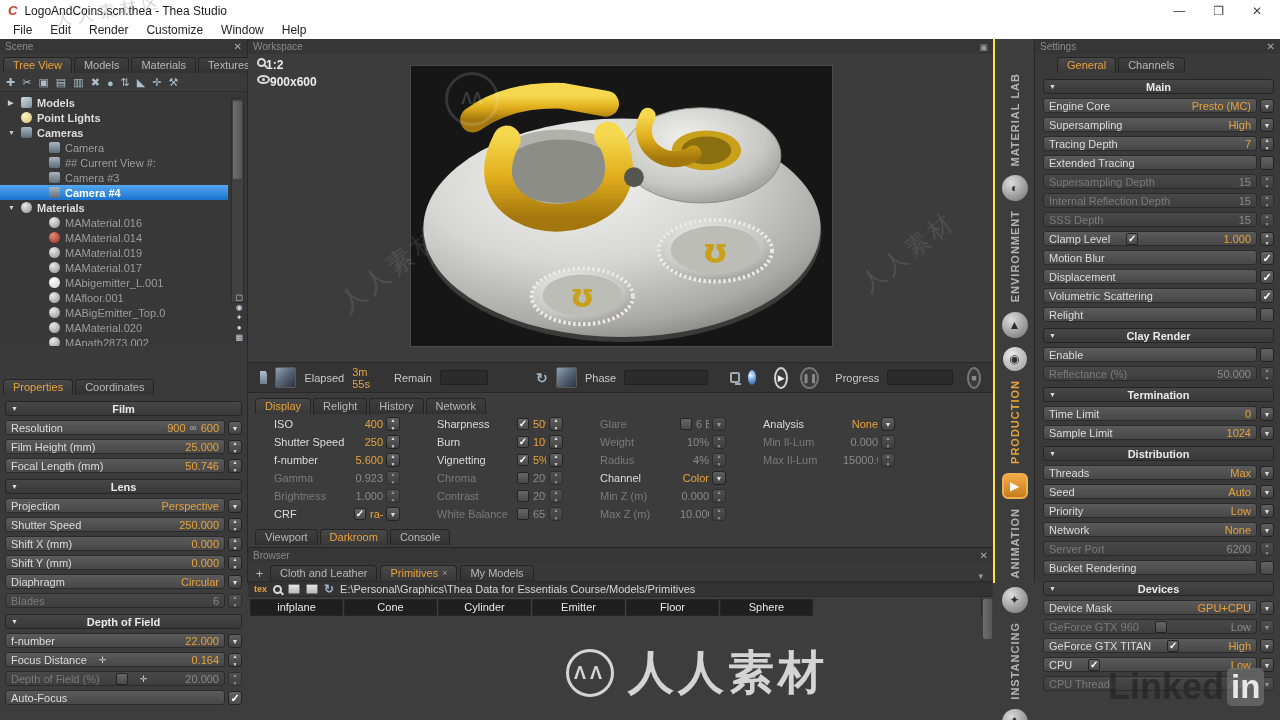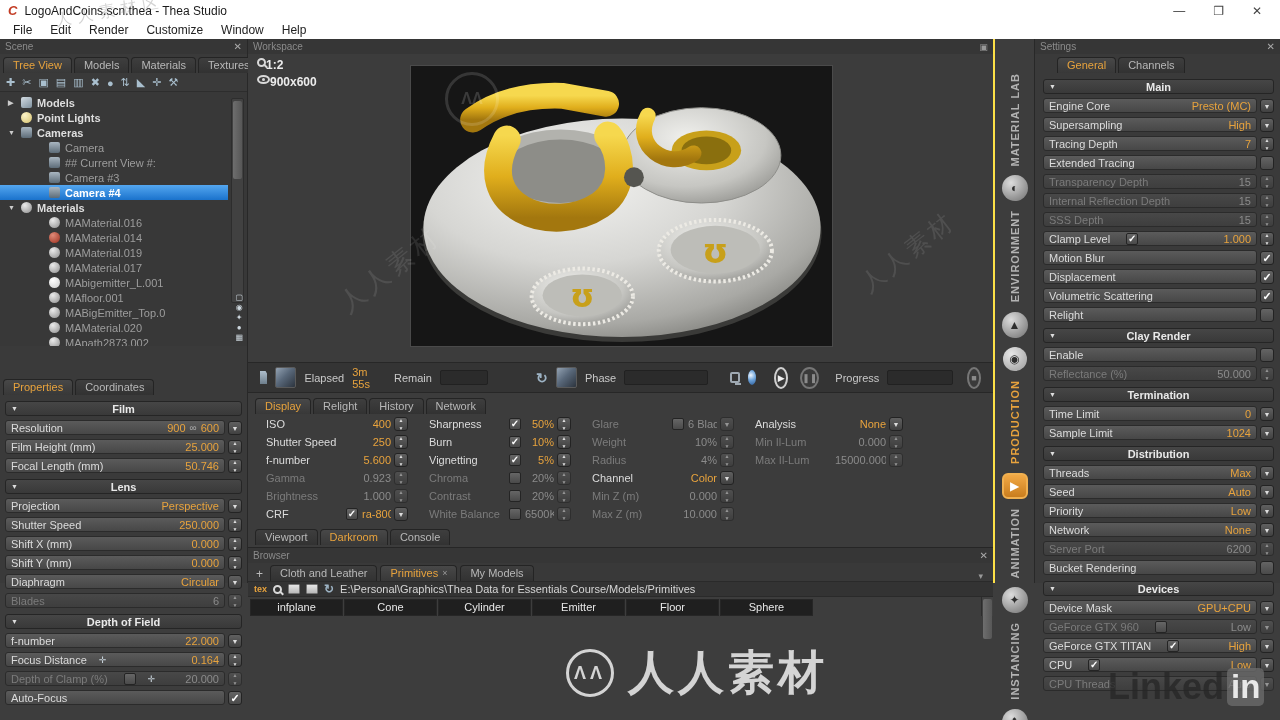--- a/index.html
+++ b/index.html
@@ -102,21 +102,21 @@
   .monitor{width:16px;height:11px;border:2px solid #9fa9b2;border-radius:2px;position:relative;margin-left:14px}
   .monitor::after{content:"";position:absolute;left:3px;bottom:-4px;width:6px;height:2px;background:#9fa9b2}
   .discic{width:15px;height:15px;border-radius:50%;background:radial-gradient(circle at 35% 35%,#eef6ff,#6da3da 45%,#2a5a97)}
   .pbtn{width:22px;height:22px;border-radius:50%;border:2px solid #cfcfcf;display:flex;align-items:center;justify-content:center;color:#efefef;font-size:9px;background:#3a3a3a;margin-left:10px}
   .pbtn.dimb{border-color:#767676;color:#8b8b8b;margin-left:4px}
   .pbtn.stop{margin-left:6px}
 
   .dtabs{position:absolute;top:356px;left:4px}
   .grid{position:absolute;top:377px;left:0;right:0;display:flex;padding-left:14px;gap:13px}
   .gcol{width:150px}
-  .gcol .prow-wrap{margin:0 4px 3px;height:15px}
+  .gcol .prow-wrap{margin:0 12px 3px;height:15px}
   .gcol .prowbox{background:none;border:none;padding:0;height:15px}
   .gcol .plabel{width:76px;flex:0 0 76px;overflow:hidden;white-space:nowrap}
   .gcol .pchk{margin-left:0}
   .gcol.c4{width:156px}
 
   .btabs{position:absolute;top:487px;left:4px}
   .browser{position:absolute;top:508px;left:0;right:0;bottom:0;background:#393939;border-top:1px solid #262626;display:flex;flex-direction:column}
   .brw-tabs{display:flex;align-items:flex-end;gap:3px;padding:2px 4px 0;height:19px}
   .addtab{color:#bbb;font-size:12px;padding:0 4px}
   .brw-chev{margin-left:auto;color:#999;font-size:9px;padding-right:6px}
@@ -494,21 +494,21 @@
               <span class="rg">
 
                 <span class="pval">0.164</span>
               </span>
             </div>
             <span class="ctl spin"></span>
           </div>
 
           <div class="prow-wrap dim">
             <div class="prowbox">
-              <span class="plabel">Depth of Clamp (%)</span>
+              <span class="plabel">Depth of Field (%)</span>
               <span class="pchk off"></span>
               <span class="pmid picker"></span>
               <span class="rg">
 
                 <span class="pval">20.000</span>
               </span>
             </div>
             <span class="ctl spin"></span>
           </div>
 
@@ -1044,21 +1044,21 @@
             <div class="prowbox">
               <span class="plabel">Extended Tracing</span>
 
               <span class="rg"></span>
             </div>
             <span class="ctl chkoff"></span>
           </div>
 
           <div class="prow-wrap dim">
             <div class="prowbox">
-              <span class="plabel">Transparency Depth</span>
+              <span class="plabel">Supersampling Depth</span>
 
               <span class="rg">
                 <span class="pval">15</span>
               </span>
             </div>
             <span class="ctl spin"></span>
           </div>
 
           <div class="prow-wrap dim">
             <div class="prowbox">

